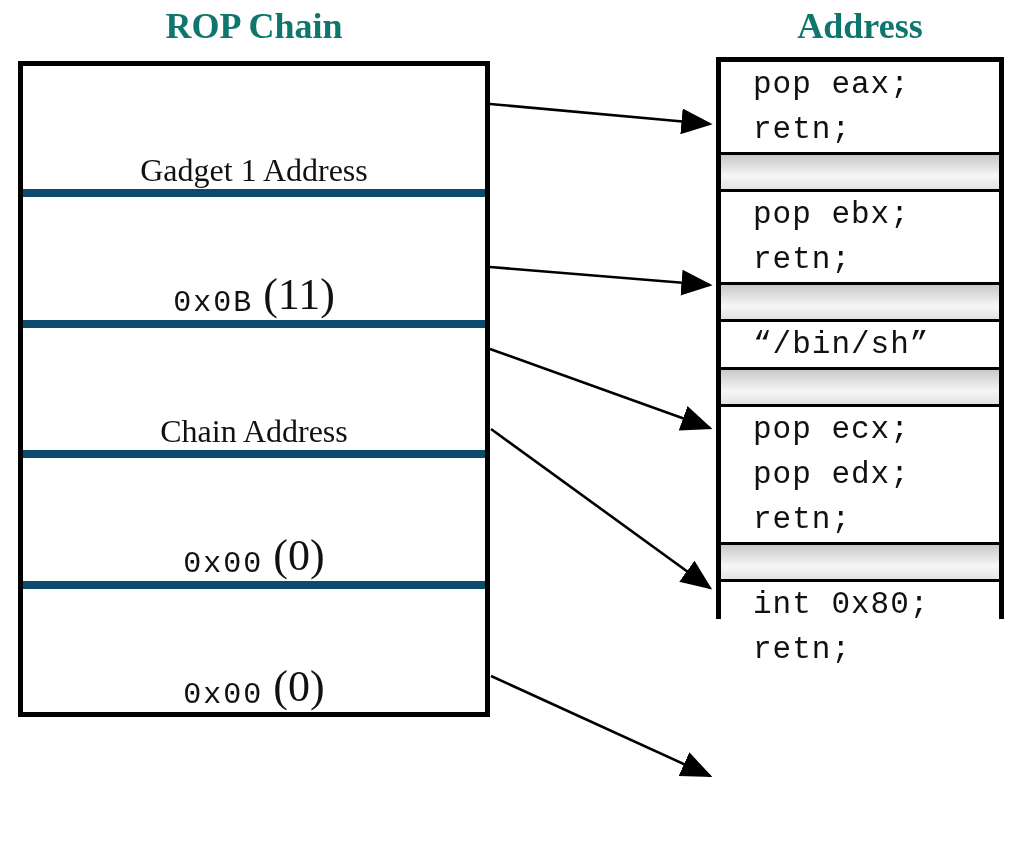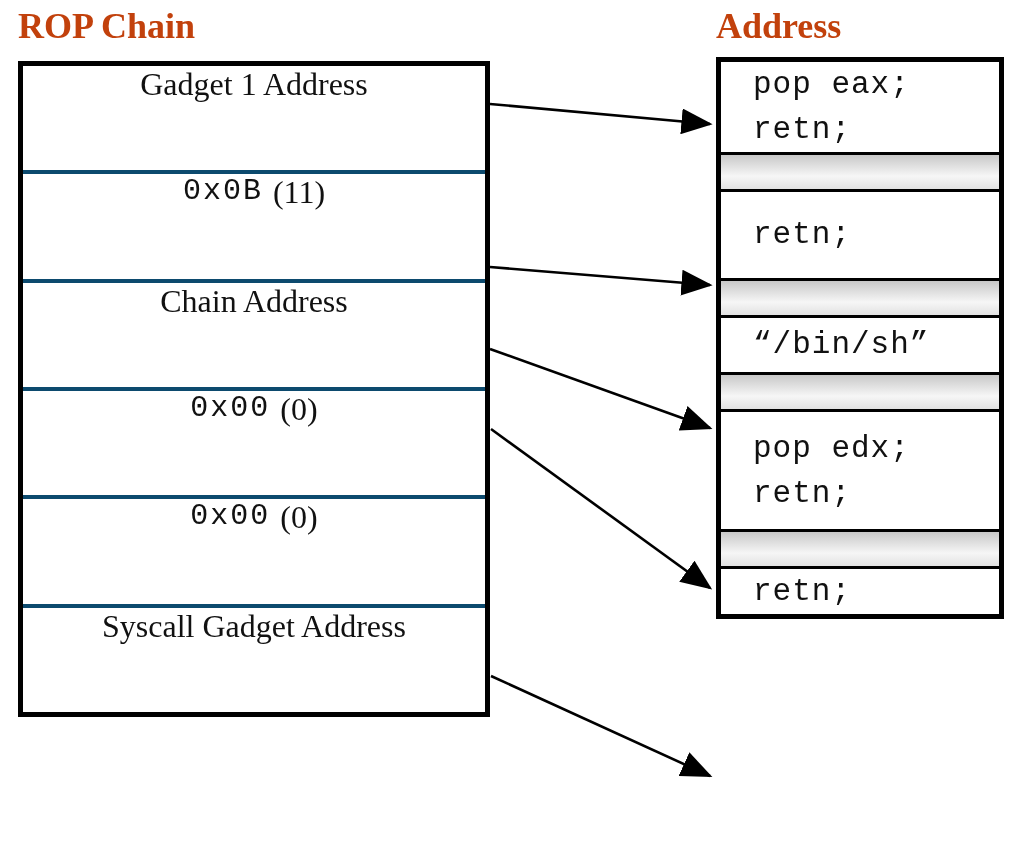--- a/index.html
+++ b/index.html
@@ -7,51 +7,52 @@
     position:relative;
     width:1024px;height:864px;
     background:#ffffff;
     font-family:"Liberation Serif", serif;
     color:#111111;
     overflow:hidden;
   }
   .col-title{
     position:absolute;
     top:4px;
+    text-align:center;
     font-weight:bold;
     font-size:36px;
     line-height:44px;
-    color:#c2410c;
+    color:#0f766e;
   }
   .title-left{left:18px;width:472px;}
   .title-right{left:716px;width:288px;}
 
   
   .rop-box{
     position:absolute;
     left:18px;top:61px;
     width:472px;height:656px;
     border:5px solid #000;
     box-sizing:border-box;
     background:#fff;
     display:flex;flex-direction:column;
   }
   .rop-row{
     flex:1 1 0;
-    display:flex;align-items:flex-start;justify-content:center;
+    display:flex;align-items:flex-end;justify-content:center;
     font-size:32px;
     white-space:nowrap;
   }
-  .rop-row + .rop-row{border-top:4px solid #0c4a6e;}
+  .rop-row + .rop-row{border-top:8px solid #0c4a6e;}
   .mono{
     font-family:"Liberation Mono", monospace;
     font-size:30px;
     letter-spacing:2px;
   }
-  .note{margin-left:10px;font-size:32px;}
+  .note{margin-left:10px;font-size:44px;}
 
   
   .mem-box{
     position:absolute;
     left:716px;top:57px;
     width:288px;height:562px;
     border:5px solid #000;
     box-sizing:border-box;
     background:#fff;
     display:flex;flex-direction:column;
@@ -106,45 +107,45 @@
       <span>Chain Address</span>
     </div>
     <div class="rop-row">
       <span class="mono">0x00</span>
       <span class="note">(0)</span>
     </div>
     <div class="rop-row">
       <span class="mono">0x00</span>
       <span class="note">(0)</span>
     </div>
-    <div class="rop-row">
-      <span>Syscall Gadget Address</span>
-    </div>
   </div>
 
   <div class="mem-box">
     <div class="mem-block h-b1">
       <div>pop eax;</div>
       <div>retn;</div>
     </div>
     <div class="mem-sep h-sep"></div>
     <div class="mem-block h-b2">
+      <div>pop ebx;</div>
       <div>retn;</div>
     </div>
     <div class="mem-sep h-sep"></div>
     <div class="mem-block h-b3">
       <div>“/bin/sh”</div>
     </div>
     <div class="mem-sep h-sep"></div>
     <div class="mem-block h-b4">
+      <div>pop ecx;</div>
       <div>pop edx;</div>
       <div>retn;</div>
     </div>
     <div class="mem-sep h-sep"></div>
     <div class="mem-block h-b5">
+      <div>int 0x80;</div>
       <div>retn;</div>
     </div>
   </div>
 
   <svg class="arrow-layer" viewBox="0 0 1024 864" xmlns="http://www.w3.org/2000/svg">
     <defs>
       <marker id="ah" viewBox="0 0 12 10" refX="11" refY="5" markerWidth="12" markerHeight="10" orient="auto">
         <path d="M0,0 L12,5 L0,10 Z" fill="#000"></path>
       </marker>
     </defs>

